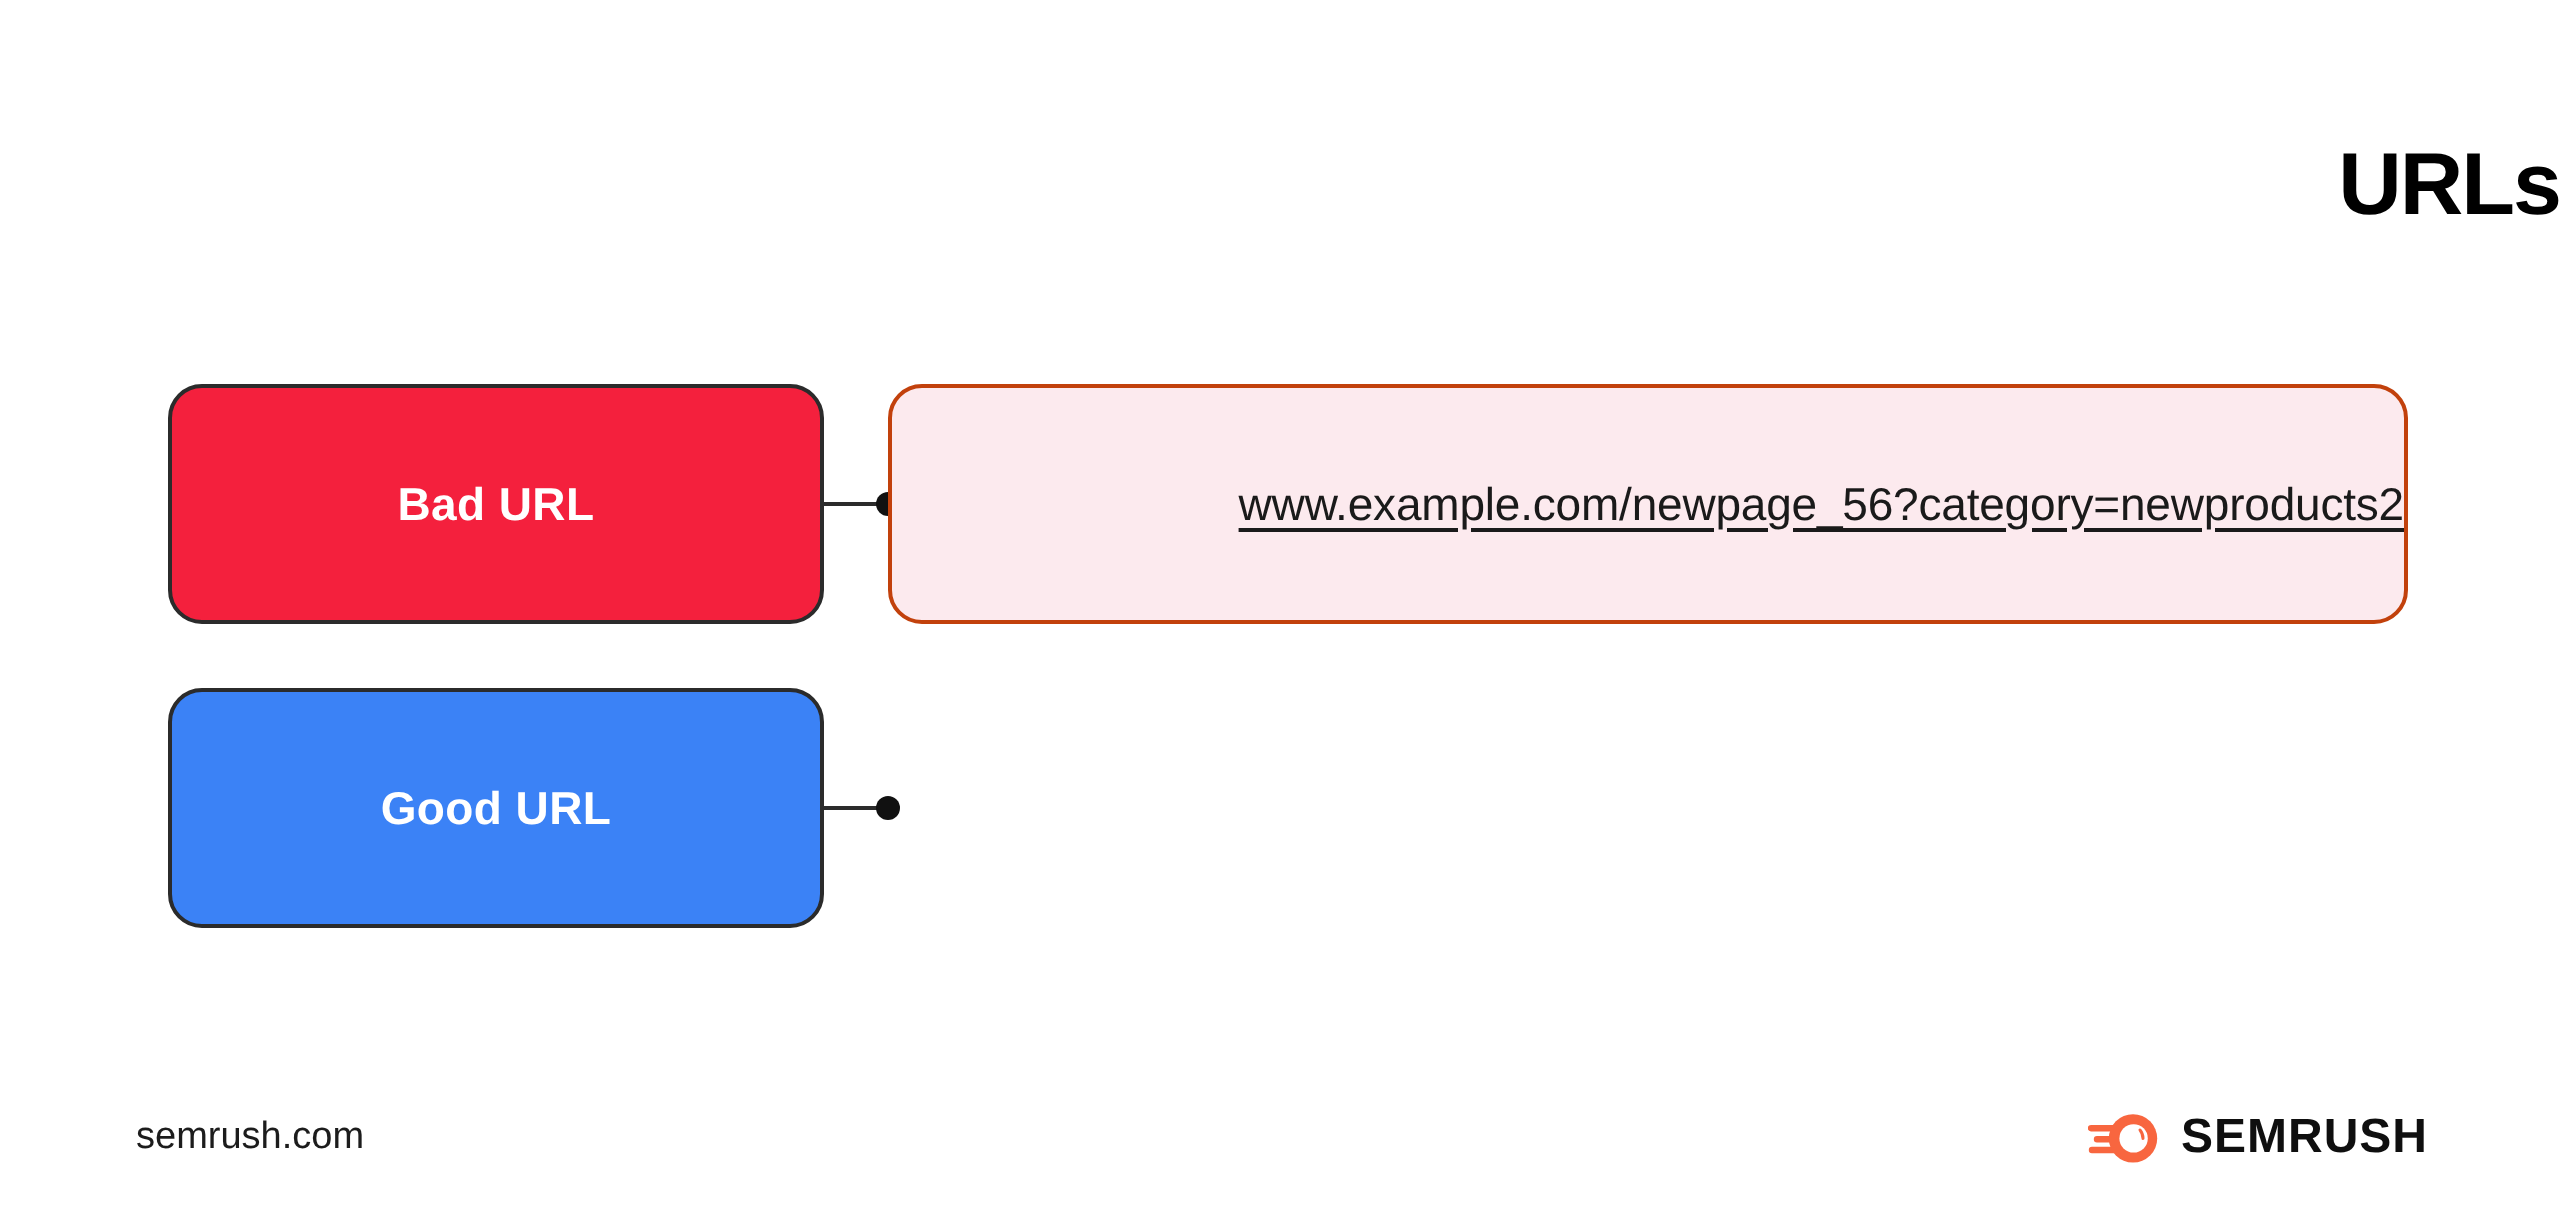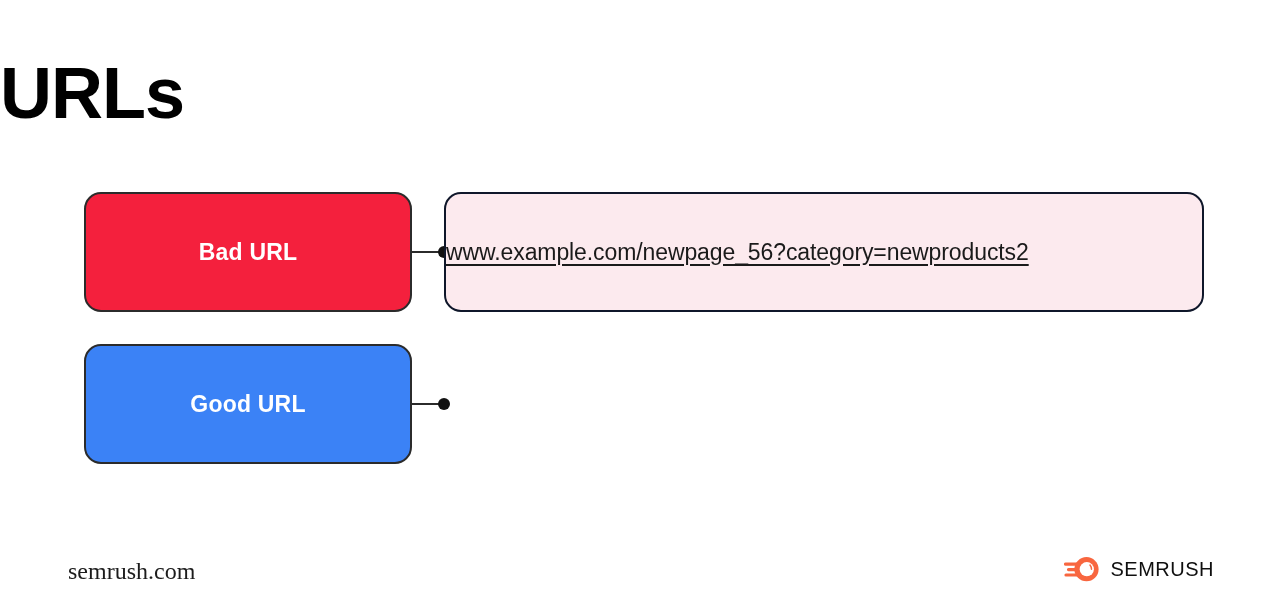--- a/index.html
+++ b/index.html
@@ -20,22 +20,22 @@
     width: 1280px;
     height: 605px;
   }
 
   
   .title {
     position: absolute;
     left: 0;
     top: 58px;
     width: 1280px;
-    text-align: left;
-    font-size: 72px;
+    text-align: right;
+    font-size: 44px;
     font-weight: bold;
     letter-spacing: -1px;
     color: #000000;
     line-height: 70px;
   }
 
   
   .row {
     position: absolute;
     left: 84px;
@@ -93,65 +93,64 @@
     background: #111111;
   }
 
   .url-box {
     position: absolute;
     left: 360px;
     top: 0;
     width: 760px;
     height: 120px;
     box-sizing: border-box;
-    border: 2px solid #0f172a;
+    border: 2px solid #c2410c;
     border-radius: 17px;
     display: flex;
     align-items: center;
-    justify-content: flex-start;
+    justify-content: flex-end;
   }
   .url-bad  { background: #fceaee; }
   .url-good { background: #f5fbdd; }
 
   .url-text {
     font-size: 23px;
     color: #1a1a1a;
     text-decoration: underline;
     text-underline-offset: 4px;
     letter-spacing: -0.1px;
     white-space: nowrap;
   }
 
   
   .footer-site {
     position: absolute;
     left: 68px;
     top: 558px;
-    font-size: 24px;
+    font-size: 19px;
     color: #1c1c1c;
-    font-family: Liberation Serif, serif;
   }
 
   .brand {
     position: absolute;
     right: 66px;
     top: 552px;
     height: 34px;
     display: flex;
     align-items: center;
     gap: 10px;
   }
   .brand-mark {
     width: 36px;
     height: 30px;
     display: block;
   }
   .brand-word {
-    font-size: 20px;
-    font-weight: normal;
+    font-size: 24px;
+    font-weight: bold;
     letter-spacing: 0.5px;
     color: #0f0f0f;
     line-height: 30px;
   }
 </style>
 </head>
 <body>
 
 <div class="slide">
 

